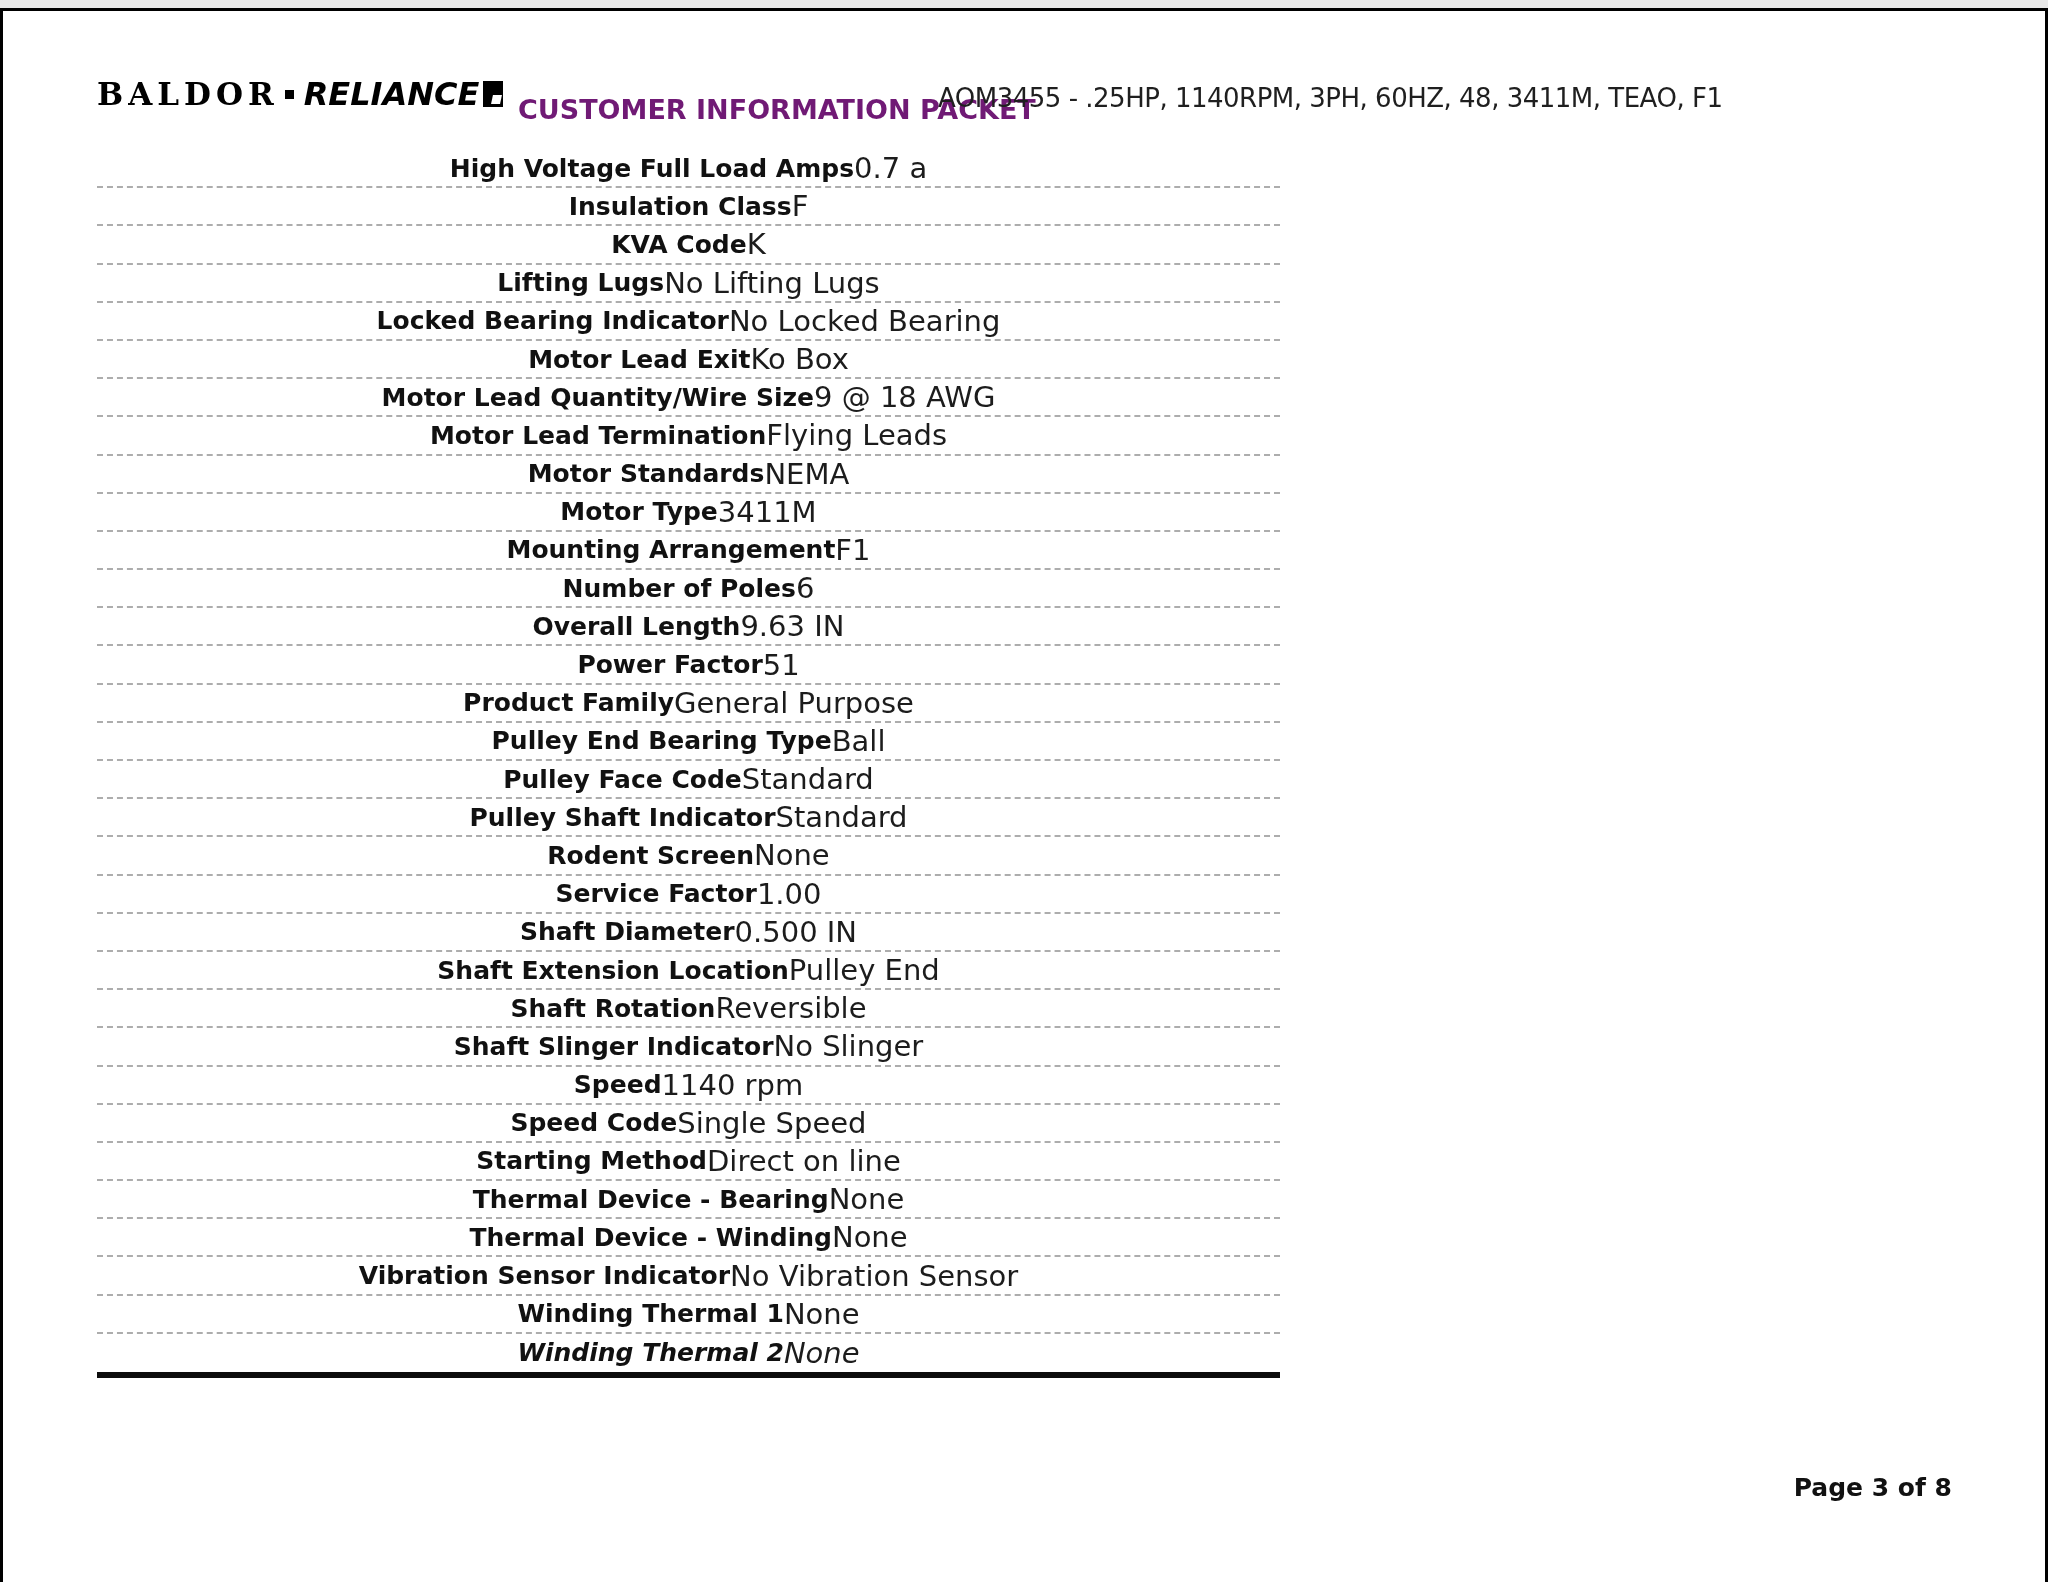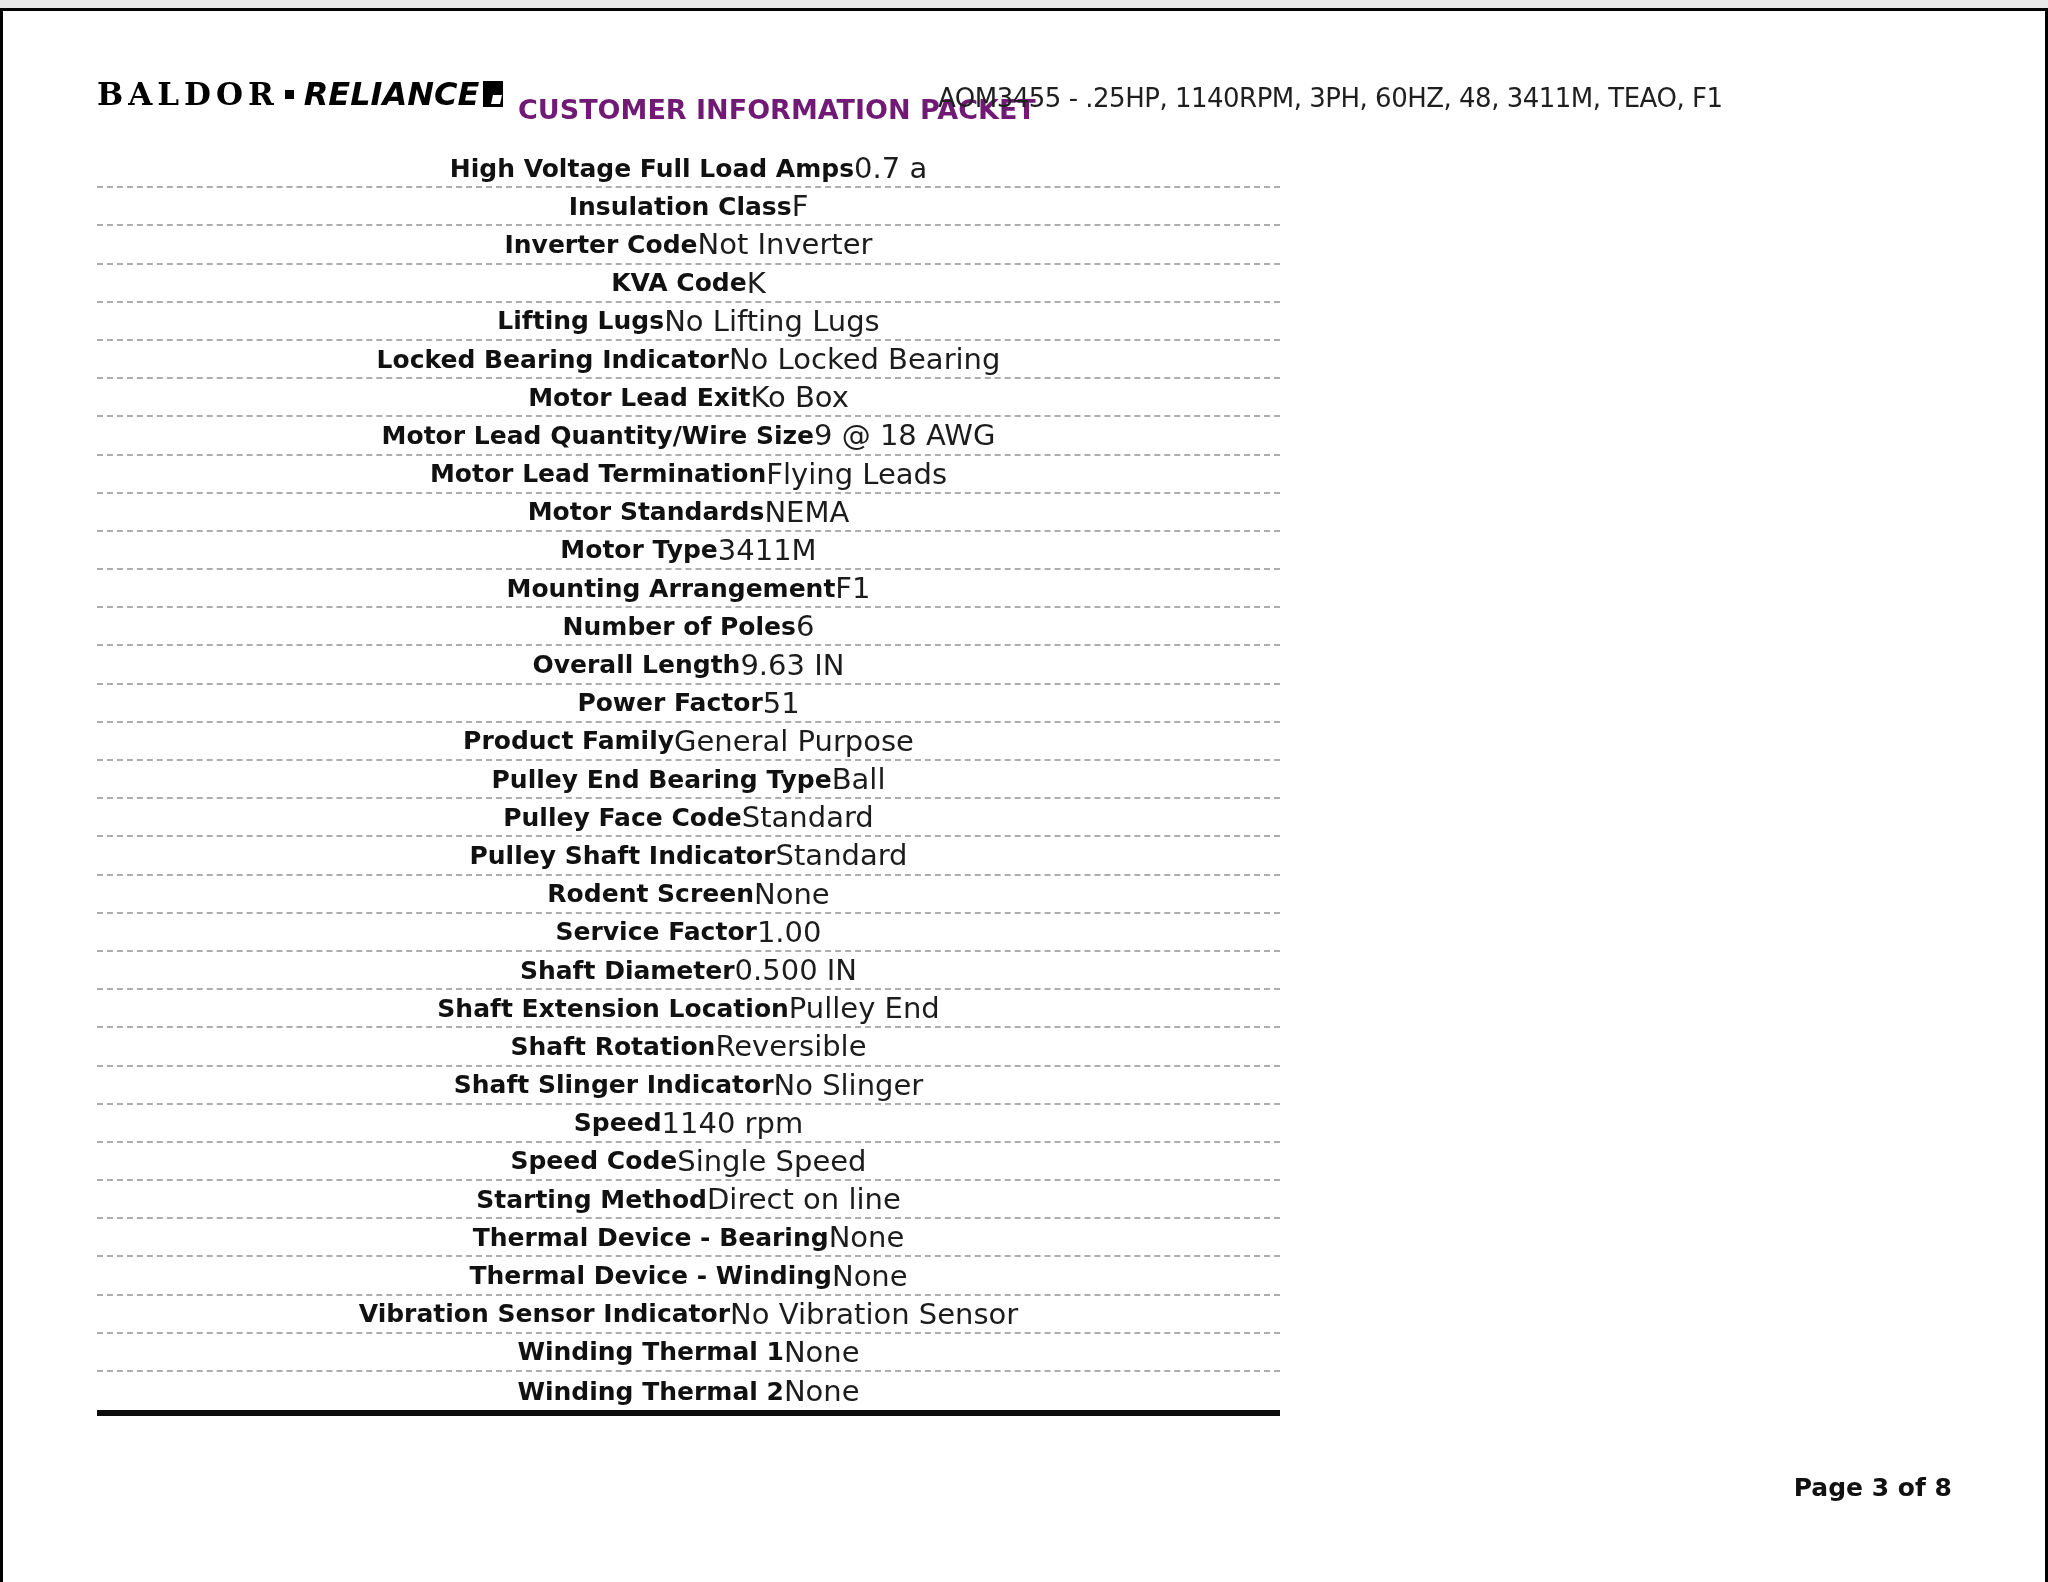--- a/index.html
+++ b/index.html
@@ -59,21 +59,21 @@
   .spec-table {
     position: absolute; left: 94px; top: 139px;
     width: 1183px;
     border-bottom: 6px solid #0d0d0d;
   }
   .row {
     height: 38.2px;
     display: flex; justify-content: center; align-items: center;
     border-bottom: 2px dashed #adadad;
   }
-  .row:last-child { border-bottom: none; }
+  .row:last-child { border-bottom: none; font-style: italic; }
   .row-label {
     font-weight: 700; font-size: 25px; color: #111;
     white-space: nowrap;
   }
   .row-value {
     font-weight: 400; font-size: 29px; color: #1c1c1c;
     white-space: nowrap; text-align: right;
   }
 
   
@@ -103,24 +103,20 @@
   <main class="spec-table" id="spec-table">
       <div class="row">
         <span class="row-label">High Voltage Full Load Amps</span>
         <span class="row-value">0.7 a</span>
       </div>
       <div class="row">
         <span class="row-label">Insulation Class</span>
         <span class="row-value">F</span>
       </div>
       <div class="row">
-        <span class="row-label">Inverter Code</span>
-        <span class="row-value">Not Inverter</span>
-      </div>
-      <div class="row">
         <span class="row-label">KVA Code</span>
         <span class="row-value">K</span>
       </div>
       <div class="row">
         <span class="row-label">Lifting Lugs</span>
         <span class="row-value">No Lifting Lugs</span>
       </div>
       <div class="row">
         <span class="row-label">Locked Bearing Indicator</span>
         <span class="row-value">No Locked Bearing</span>

